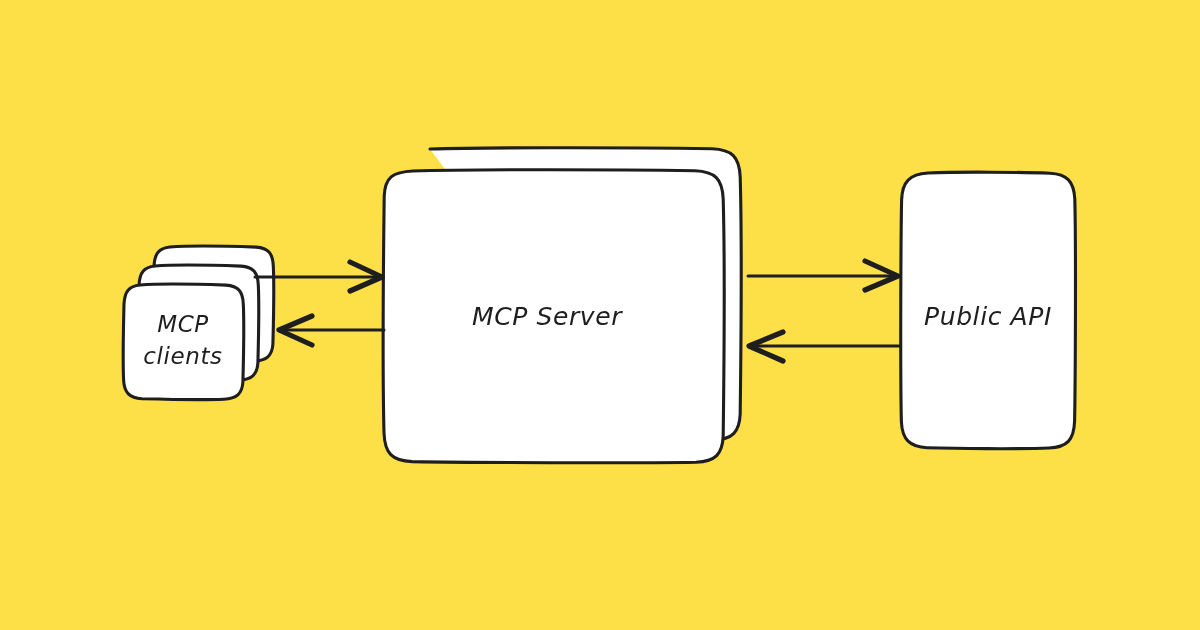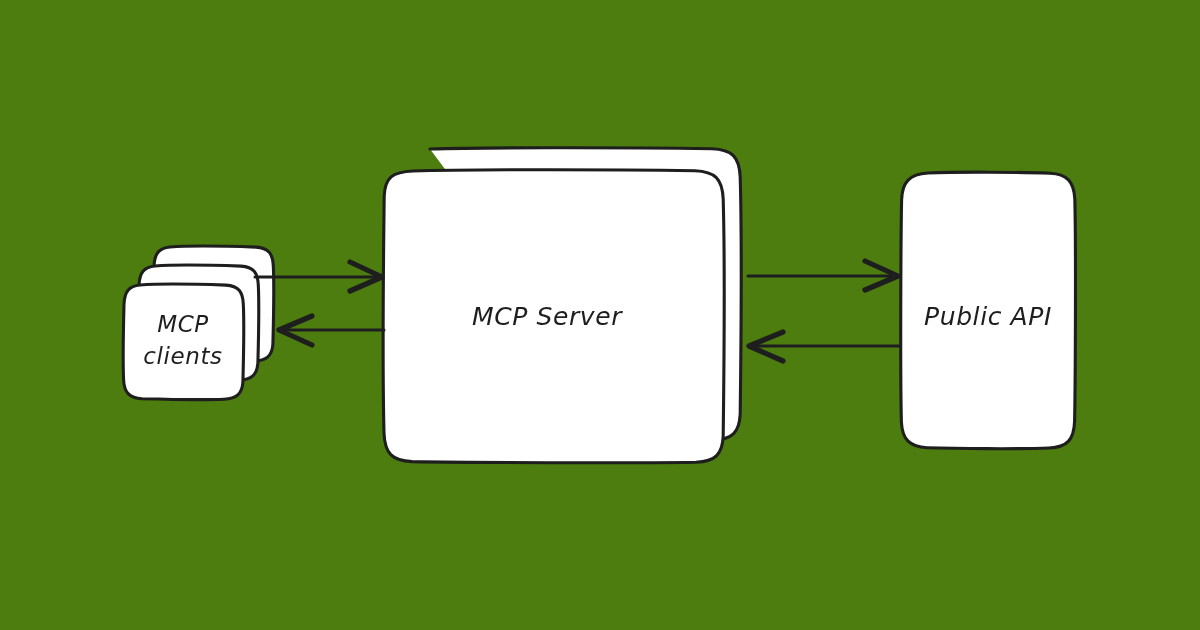--- a/index.html
+++ b/index.html
@@ -5,21 +5,21 @@
 <style>
   html, body {
     margin: 0;
     padding: 0;
     background: #ffffff;
   }
   #canvas {
     position: relative;
     width: 1200px;
     height: 630px;
-    background: #4d7c0f;
+    background: #fde047;
     overflow: hidden;
     font-family: "DejaVu Sans", sans-serif;
   }
   #diagram-svg {
     position: absolute;
     top: 0;
     left: 0;
     width: 1200px;
     height: 630px;
     display: block;

